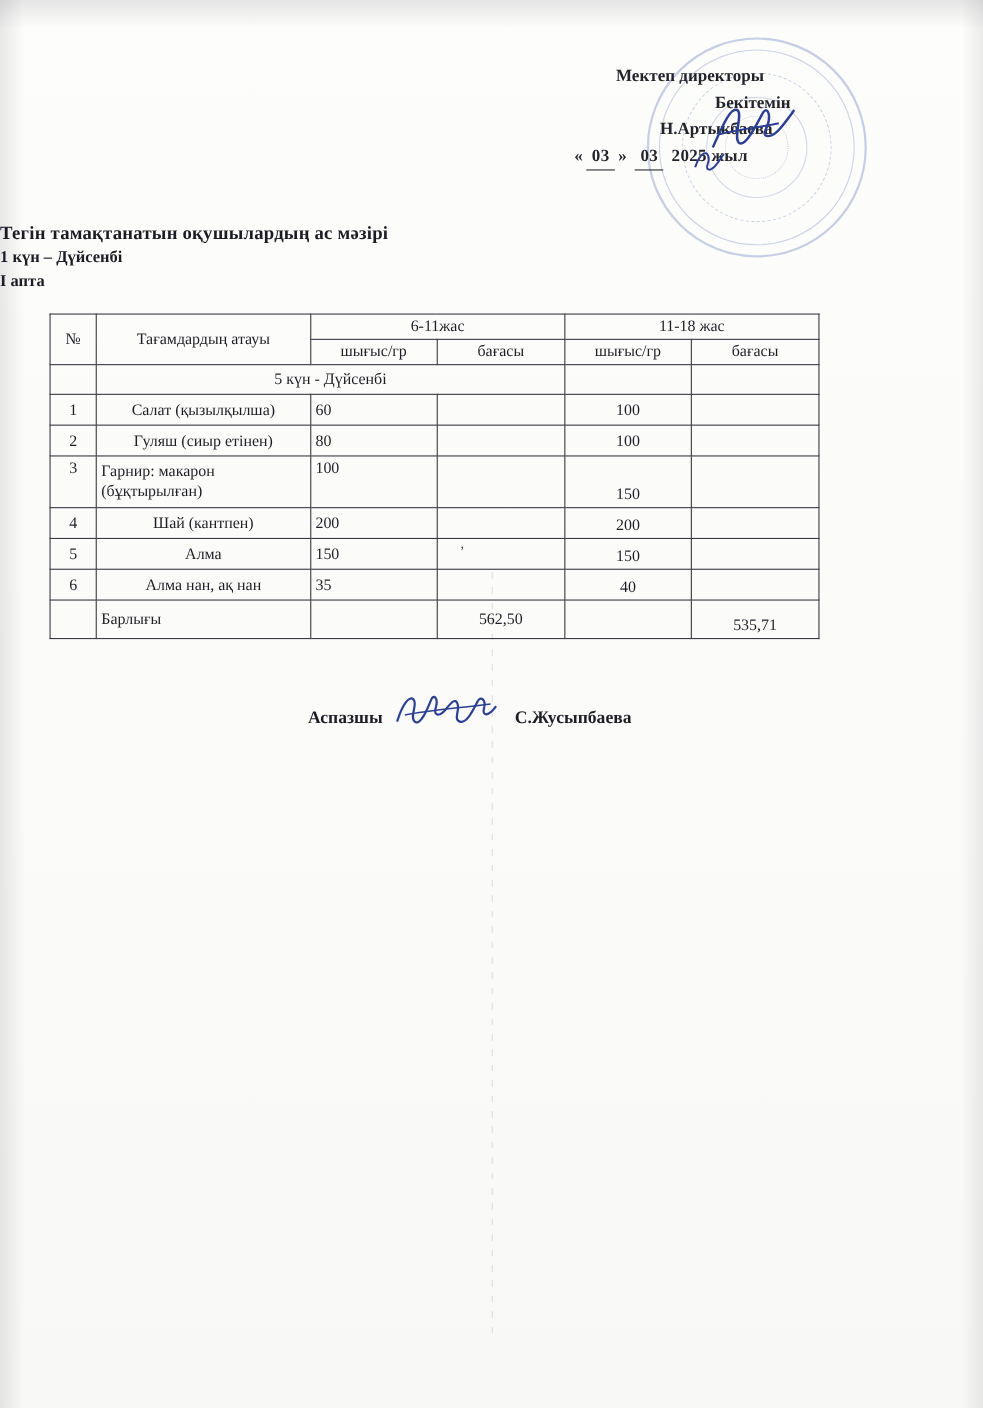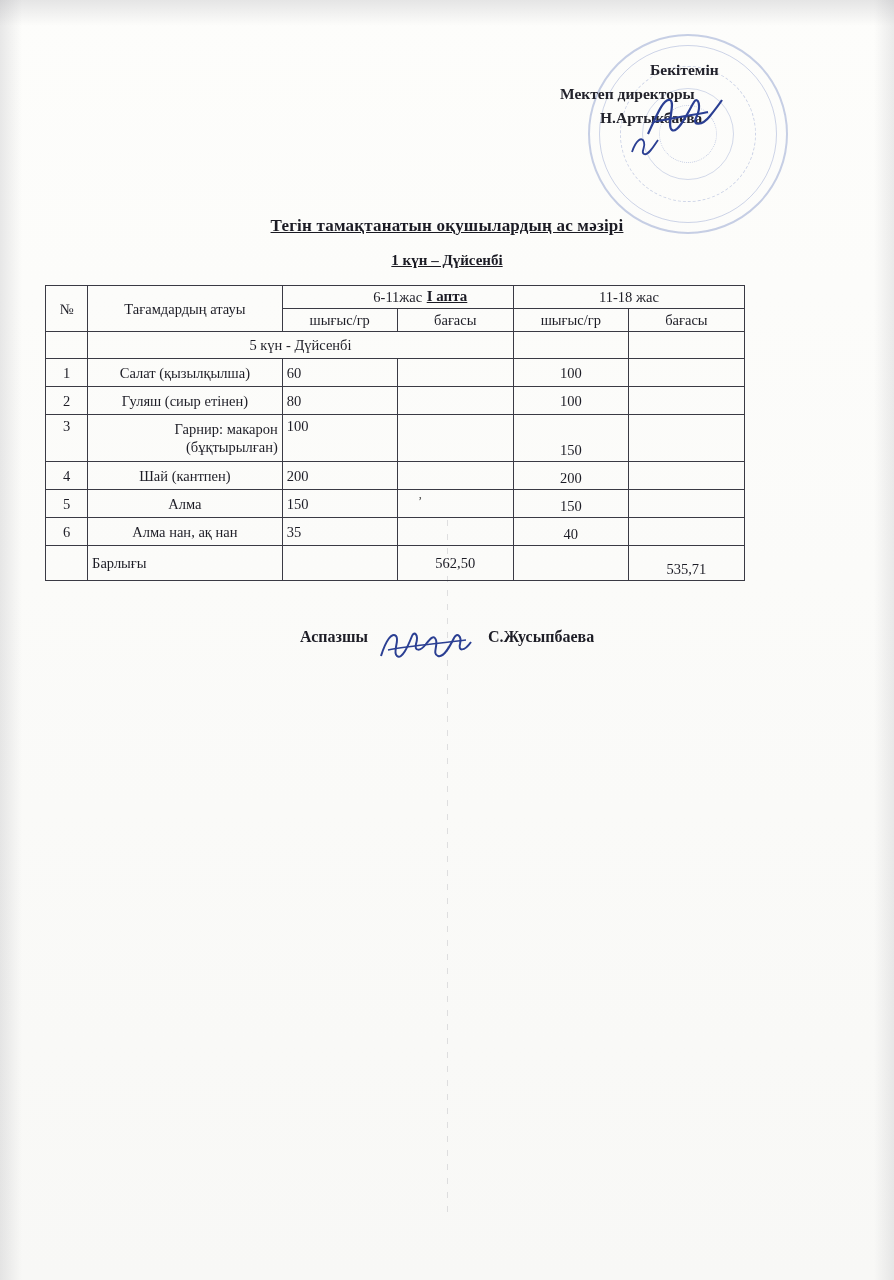--- a/index.html
+++ b/index.html
@@ -127,43 +127,42 @@
     left: 626px;
     top: 132px;
     width: 52px;
     height: 26px;
     z-index: 5;
   }
 
   
   .titles {
     position: absolute;
-    top: 216px;
+    top: 202px;
     left: 0;
     width: 894px;
-    text-align: center;
+    text-align: left;
     z-index: 3;
-    text-decoration: underline;
   }
   .doc-title {
     font-size: 17px;
     font-weight: 700;
     letter-spacing: 0.2px;
     color: #1b1b24;
   }
   .doc-sub {
     font-size: 15px;
     font-weight: 700;
-    margin-top: 16px;
+    margin-top: 4px;
     color: #1b1b24;
   }
   .doc-sub2 {
     font-size: 15px;
     font-weight: 700;
-    margin-top: 19px;
+    margin-top: 5px;
     color: #1b1b24;
   }
 
   
   .menu-table {
     position: absolute;
     left: 45px;
     top: 285px;
     width: 700px;
     border-collapse: collapse;
@@ -199,21 +198,21 @@
   .total-label {
     text-align: left;
     font-weight: 700;
   }
   .total-val {
     text-align: center;
     font-weight: 700;
   }
   .cell-two-line {
     display: block;
-    text-align: right;
+    text-align: left;
   }
 
   
   .tick-mark {
     position: absolute;
     left: 418px;
     top: 493px;
     font-size: 13px;
     color: #444;
     z-index: 4;
@@ -221,24 +220,23 @@
 
   
   .cook-line {
     position: absolute;
     left: 280px;
     top: 628px;
     font-size: 16px;
     font-weight: 700;
     color: #1d1d26;
     display: flex;
-    align-items: flex-start;
+    align-items: flex-end;
     gap: 10px;
     z-index: 4;
-    margin-left: 20px;
   }
   .cook-sig {
     position: relative;
     width: 96px;
     height: 34px;
   }
   .cook-name { padding-left: 4px; }
 
   
   .ink { stroke: #2b3f93; fill: none; }
@@ -250,23 +248,28 @@
   <div class="edge-shadow-top"></div>
   <div class="edge-shadow-left"></div>
   <div class="edge-shadow-right"></div>
   <div class="fold"></div>
 
   <div class="stamp">
     <div class="stamp-inner"></div>
   </div>
 
   <div class="approval">
+    <span class="ln r2">Мектеп директоры</span>
     <span class="ln r1">Бекітемін</span>
-    <span class="ln r2">Мектеп директоры</span>
     <span class="ln r3">Н.Артыкбаева</span>
+    <span class="ln r4">
+      <span>«</span><span class="date-line">03</span><span>»</span>
+      <span class="date-line">03</span>
+      <span>2025 жыл</span>
+    </span>
   </div>
 
   <svg class="sig-director" viewBox="0 0 80 48">
     <path class="ink" stroke-width="2.2" d="M4 42 C14 20, 20 6, 26 8 C32 10, 22 34, 28 38 C34 42, 44 20, 50 10 C54 4, 58 14, 52 26 C48 34, 58 34, 66 24 C70 19, 74 14, 78 8"></path>
     <path class="ink" stroke-width="1.8" d="M10 30 C26 26, 44 24, 64 20"></path>
   </svg>
   <svg class="sig-date-mark" viewBox="0 0 52 26">
     <path class="ink" stroke-width="1.8" d="M6 20 C10 8, 16 4, 18 10 C20 16, 14 20, 18 22 C22 24, 28 14, 32 8"></path>
   </svg>
 

